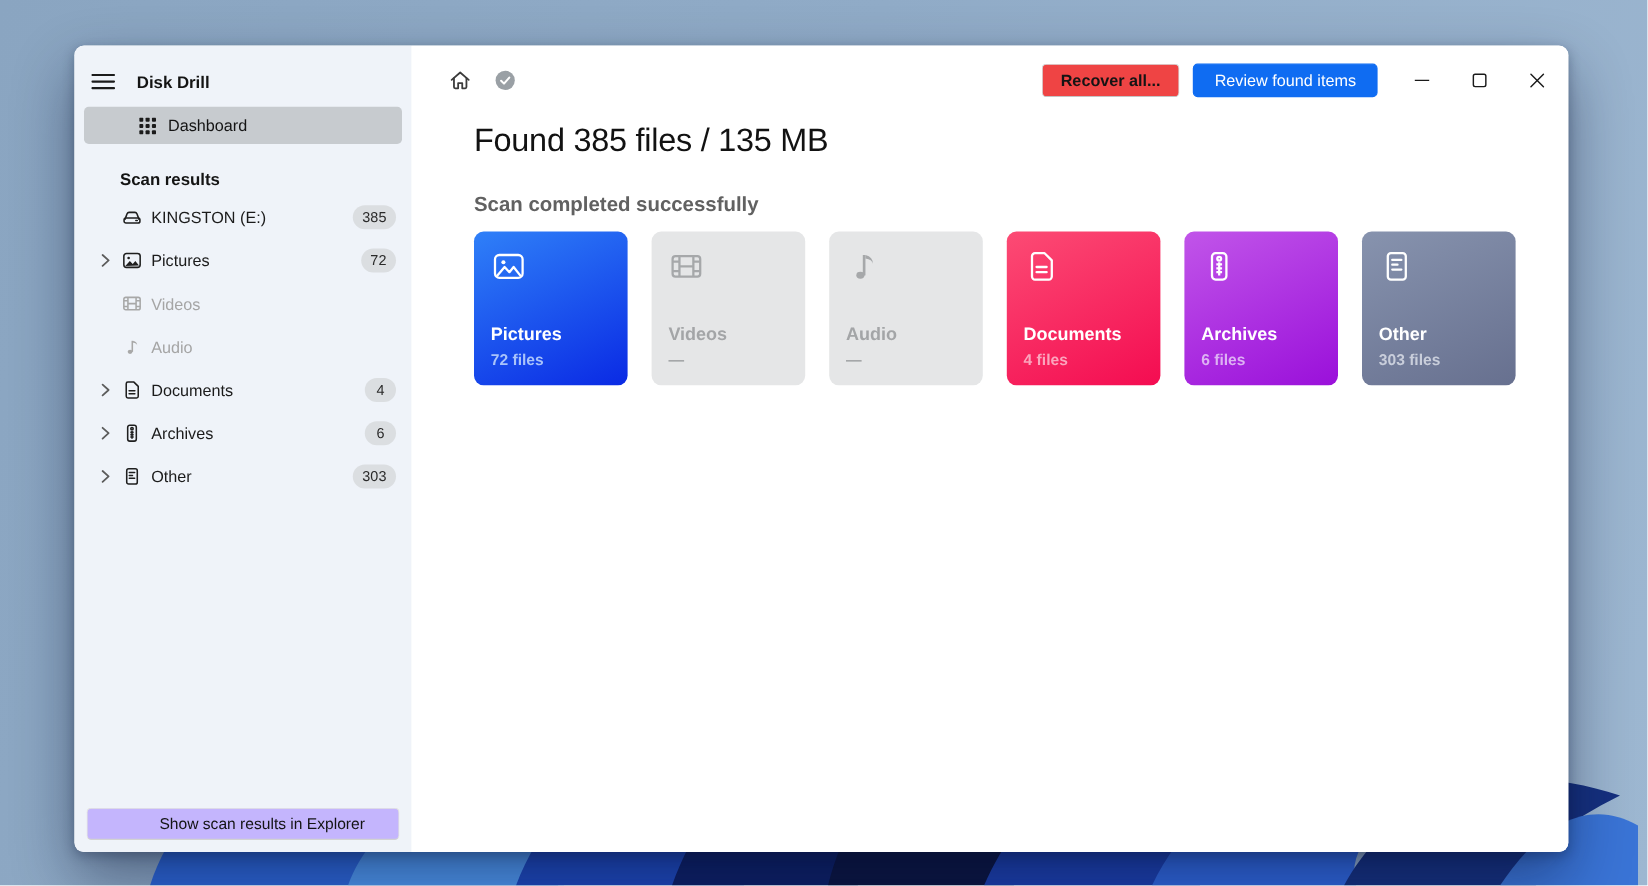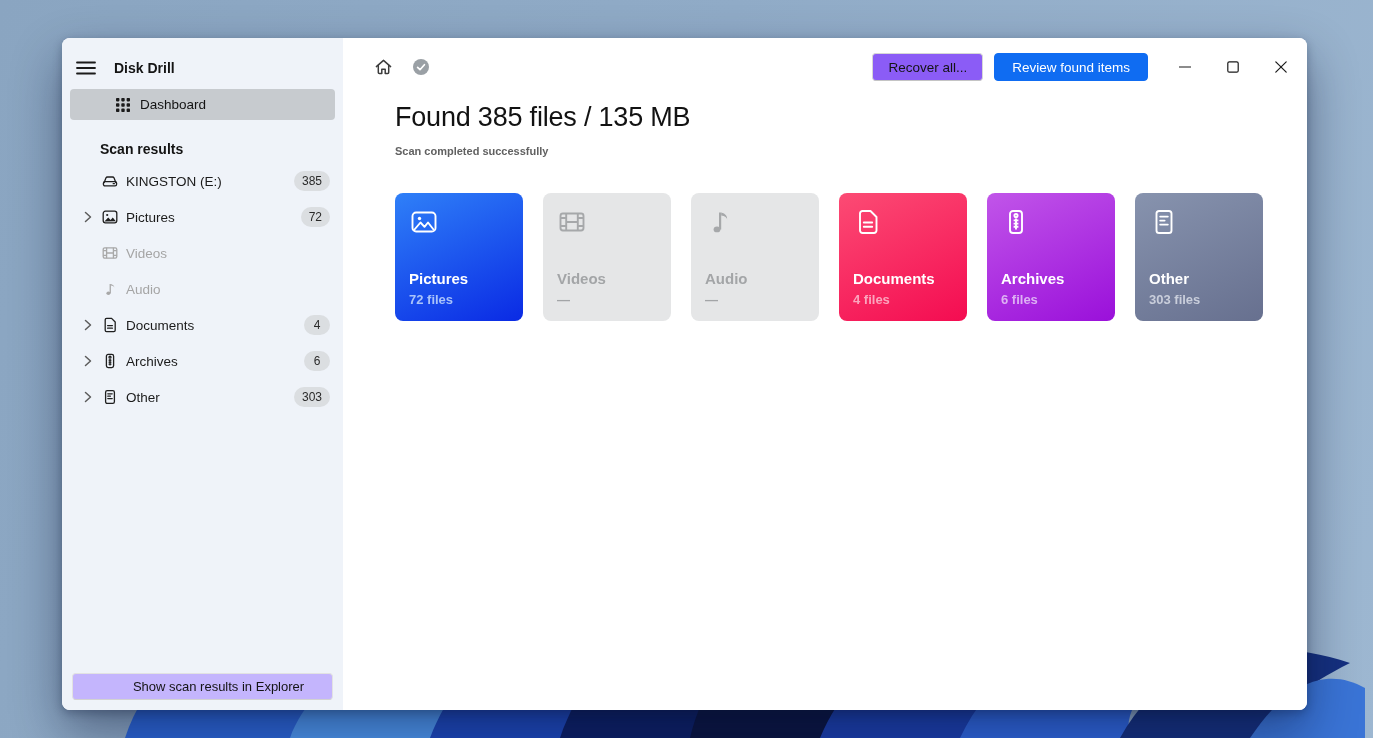--- a/index.html
+++ b/index.html
@@ -43,29 +43,29 @@
                 border-radius:4px; font-size:13px; color:#141414; display:flex; align-items:center;
                 justify-content:center; cursor:pointer; font-family:inherit;padding-left:32px; }
 
   
   .main { flex:1; position:relative; background:#fff; }
   .topbar { position:absolute; top:14px; left:29px; right:17px; height:30px; display:flex; align-items:center; }
   .icon-btn { width:22px; height:22px; display:flex; align-items:center; justify-content:center; cursor:pointer; }
   .icon-btn + .icon-btn { margin-left:16px; }
   .btn { height:28px; border-radius:4px; font-size:13.5px; font-family:inherit; display:flex;
          align-items:center; justify-content:center; cursor:pointer; }
-  .btn-secondary { margin-left:auto; padding:0 15px; background:#8b5cf6; border:1px solid #d7d7d7;
-                   border-bottom-color:#c4c4c4; color:#141414; }
+  .btn-secondary { margin-left:auto; padding:0 15px; background:#ef4444; border:1px solid #d7d7d7;
+                   border-bottom-color:#c4c4c4; color:#141414;font-weight:bold; }
   .btn-primary { margin-left:11px; padding:0 17px; background:#0f6cf2; border:1px solid #0f6cf2; color:#fff; }
   .win-controls { display:flex; align-items:center; }
   .win-btn { width:18px; height:18px; display:flex; align-items:center; justify-content:center; cursor:pointer; }
   .win-btn.min { margin-left:28px; } .win-btn.max { margin-left:30px; } .win-btn.close { margin-left:30px; }
 
   .heading { position:absolute; left:52px; top:64px; font-size:27px; font-weight:400; color:#121212; letter-spacing:-.2px; }
-  .subheading { position:absolute; left:52px; top:107px; font-size:11px; font-weight:600; color:#616161; }
+  .subheading { position:absolute; left:52px; top:123px; font-size:17px; font-weight:600; color:#616161; }
 
   .cards { position:absolute; left:52px; top:155px; display:flex; gap:20px; }
   .card { width:128px; height:128px; border-radius:8px; position:relative; cursor:pointer; }
   .card .card-ic { position:absolute; left:14px; top:14px; }
   .card-title { position:absolute; left:14px; top:77px; font-size:15px; font-weight:700; color:#fff; }
   .card-count { position:absolute; left:14px; top:99px; font-size:13px; font-weight:600; color:rgba(255,255,255,.62); }
   .card-0 { background:linear-gradient(155deg,#2f80f8 0%,#0a2ae4 100%); }
   .card-1, .card-2 { background:#e5e6e7; cursor:default; }
   .card-1 .card-title, .card-2 .card-title { color:#a3a5a7; }
   .card-1 .card-count, .card-2 .card-count { color:#a3a5a7; }

